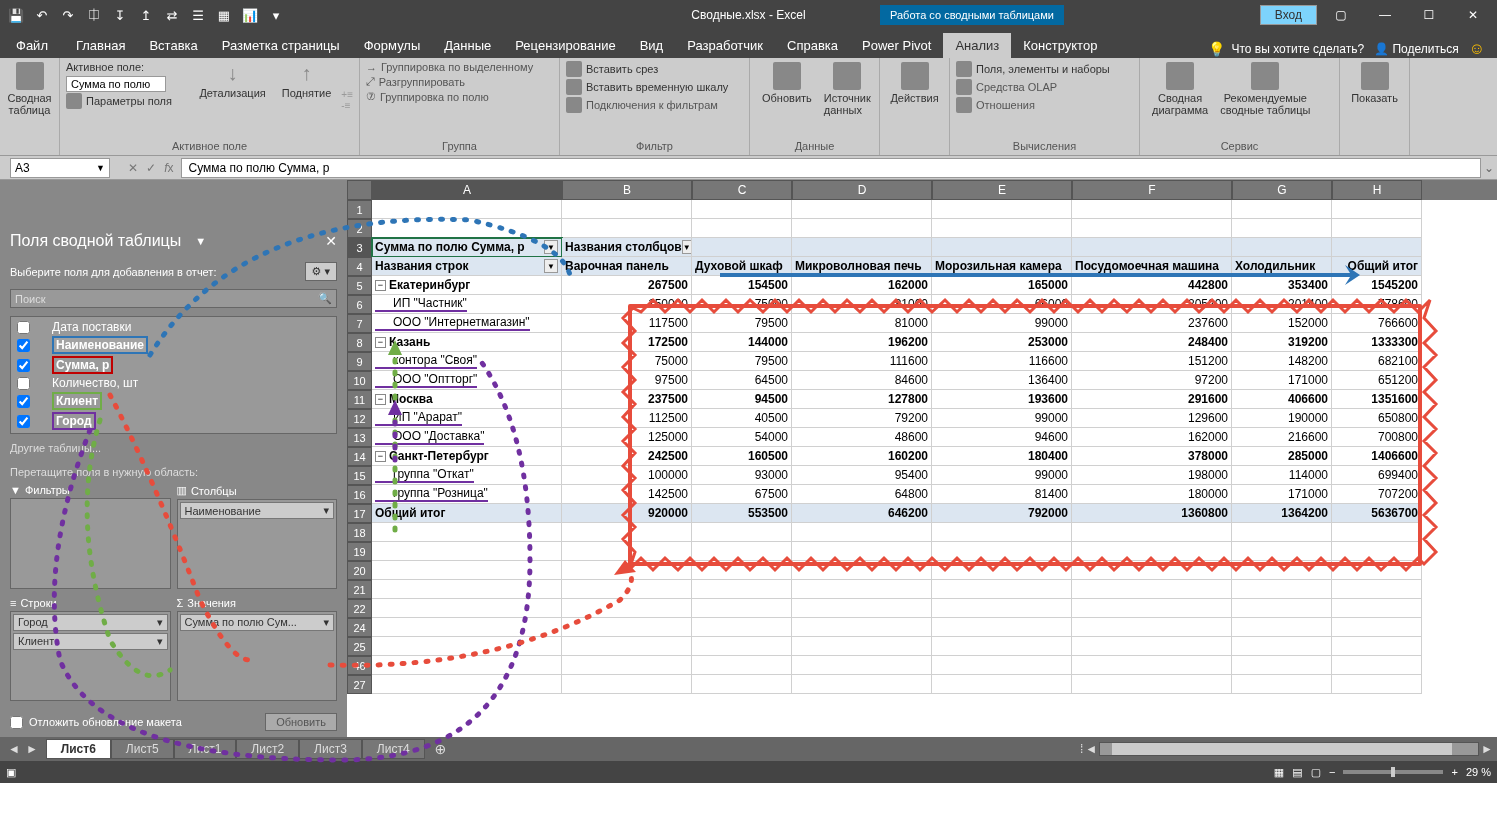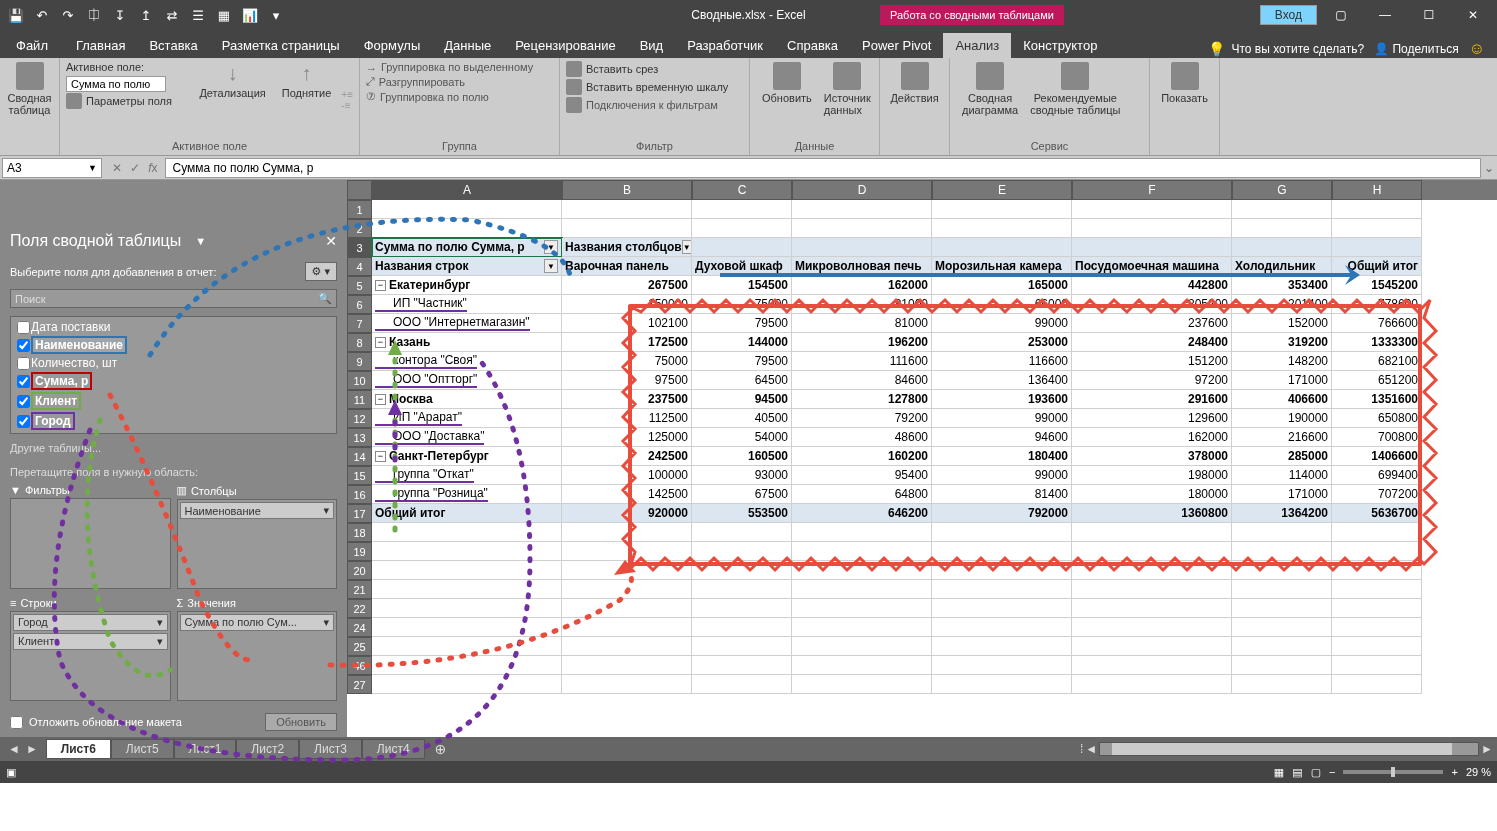--- a/index.html
+++ b/index.html
@@ -3,21 +3,21 @@
 <meta charset="utf-8">
 <style>
 * { margin:0; padding:0; box-sizing:border-box; font-family:"Segoe UI",Arial,sans-serif; }
 body { background:#fff; width:1497px; height:831px; overflow:hidden; position:relative; }
 
 
 .titlebar { background:#444; height:30px; display:flex; align-items:center; color:#fff; font-size:12px; position:relative; }
 .qat { display:flex; align-items:center; gap:2px; padding:0 4px; }
 .qat-btn { width:24px; height:24px; display:flex; align-items:center; justify-content:center; color:#fff; font-size:13px; }
 .title-center { position:absolute; left:50%; transform:translateX(-50%); }
-.title-context { position:absolute; left:880px; background:#be185d; padding:4px 10px; font-size:11px; }
+.title-context { position:absolute; left:880px; background:#0369a1; padding:4px 10px; font-size:11px; }
 .title-right { margin-left:auto; display:flex; align-items:center; gap:4px; padding-right:4px; }
 .login-btn { background:#7dd3fc; color:#333; padding:2px 14px; font-size:12px; border:1px solid #999; }
 .win-btn { width:40px; height:30px; display:flex; align-items:center; justify-content:center; color:#fff; font-size:12px; }
 
 
 .ribbon-tabs { background:#444; height:28px; display:flex; align-items:flex-end; color:#fff; font-size:13px; }
 .rtab { padding:5px 12px; cursor:pointer; }
 .rtab.active { background:#ccc; color:#333; }
 .rtab.file { background:#444; padding:5px 16px; }
 .ribbon-right { margin-left:auto; display:flex; align-items:center; gap:10px; padding-right:12px; font-size:12px; }
@@ -30,37 +30,37 @@
 .rgroup-label { font-size:11px; color:#555; text-align:center; padding:1px 0; margin-top:auto; }
 .rbig { display:flex; flex-direction:column; align-items:center; padding:2px 6px; font-size:11px; color:#333; gap:2px; }
 .ricon { width:28px; height:28px; background:#888; border-radius:2px; }
 .ricon.sm { width:16px; height:16px; }
 .rrow { display:flex; align-items:center; gap:4px; font-size:11px; color:#555; padding:1px 0; }
 .rrow.active { color:#333; }
 .field-input { background:#fff; border:1px solid #999; padding:1px 4px; font-size:11px; width:100px; }
 
 
 .formula-bar { background:#ccc; height:24px; display:flex; align-items:center; border-bottom:1px solid #999; font-size:12px; }
-.name-box { background:#fff; border:1px solid #999; width:100px; height:20px; padding:0 4px; margin:0 2px; display:flex; align-items:center; justify-content:space-between; }
+.name-box { background:#fff; border:1px solid #999; width:100px; height:20px; padding:0 4px; margin:0 10px; display:flex; align-items:center; justify-content:space-between; }
 .fx-btns { display:flex; gap:8px; padding:0 8px; color:#777; }
 .fx-input { flex:1; background:#fff; border:1px solid #999; height:20px; padding:0 6px; display:flex; align-items:center; }
 
 
 .main { display:flex; height:557px; }
 
 
 .field-pane { width:347px; background:#888; color:#fff; display:flex; flex-direction:column; font-size:12px; }
 .fp-header { display:flex; align-items:center; padding:8px 10px; font-size:16px;margin-top:44px; }
 .fp-close { margin-left:auto; font-size:14px; cursor:pointer; }
 .fp-sub { padding:4px 10px; font-size:11px; display:flex; align-items:center; }
 .fp-gear { margin-left:auto; background:#ccc; color:#333; padding:2px 6px; border:1px solid #666; font-size:11px; }
 .fp-search { margin:4px 10px; background:#999; border:1px solid #666; padding:2px 4px; display:flex; align-items:center; color:#ddd; font-size:11px; }
 .fp-search span:last-child { margin-left:auto; }
 .fp-list { background:#999; margin:4px 10px; border:1px solid #666; padding:2px 0; max-height:140px; overflow:hidden; position:relative; }
-.fp-item { display:flex; align-items:center; gap:1px; padding:1px 6px; font-size:12px; color:#fff; }
+.fp-item { display:flex; align-items:center; gap:22px; padding:1px 6px; font-size:12px; color:#fff; }
 .fp-item input { width:13px; height:13px; }
 .fp-item.bold label { font-weight:bold; color:#fff; }
 .fp-item.hl-blue label { border:2px solid #2e75b6; background:rgba(255,255,255,0.1); padding:0 2px; }
 .fp-item.hl-red label { border:2px solid #c00000; padding:0 2px; }
 .fp-item.hl-green label { border:2px solid #70ad47; padding:0 2px; }
 .fp-item.hl-purple label { border:2px solid #7030a0; padding:0 2px; }
 .fp-other { padding:4px 10px; font-size:11px; color:#ddd; }
 .fp-drag-label { padding:8px 10px 4px; font-size:11px; color:#ddd; }
 .fp-areas { flex:1; display:grid; grid-template-columns:1fr 1fr; grid-template-rows:1fr 1fr; gap:6px; padding:0 10px 6px; }
 .fp-area { display:flex; flex-direction:column; }
@@ -235,20 +235,35 @@
         </div>
     </div>
     <div class="rgroup-label">Данные</div>
   </div>
   <div class="rgroup" style="width:70px">
     <div class="rbig">
         <div class="ricon"></div>
         <span>Действия</span>
       </div>
   </div>
+  <div class="rgroup" style="width:190px">
+    <div class="rrow active">
+        <div class="ricon sm"></div>
+        <span>Поля, элементы и наборы</span>
+      </div>
+    <div class="rrow">
+        <div class="ricon sm"></div>
+        <span>Средства OLAP</span>
+      </div>
+    <div class="rrow">
+        <div class="ricon sm"></div>
+        <span>Отношения</span>
+      </div>
+    <div class="rgroup-label">Вычисления</div>
+  </div>
   <div class="rgroup" style="width:200px">
     <div style="display:flex;flex:1">
       <div class="rbig">
           <div class="ricon"></div>
           <span style="white-space:pre-line;text-align:center">Сводная
 диаграмма</span>
         </div>
       <div class="rbig">
           <div class="ricon"></div>
           <span style="white-space:pre-line;text-align:center">Рекомендуемые
@@ -299,27 +314,27 @@
     </div>
     <div class="fp-list" id="field-list">
         <div class="fp-item">
           <input type="checkbox" style="">
           <label>Дата поставки</label>
         </div>
         <div class="fp-item bold hl-blue">
           <input type="checkbox" checked="" style="">
           <label>Наименование</label>
         </div>
+        <div class="fp-item bold hl-red">
+          <input type="checkbox" checked="" style="">
+          <label>Сумма, р</label>
+        </div>
         <div class="fp-item">
           <input type="checkbox" style="">
           <label>Количество, шт</label>
-        </div>
-        <div class="fp-item bold hl-red">
-          <input type="checkbox" checked="" style="">
-          <label>Сумма, р</label>
         </div>
         <div class="fp-item bold hl-green">
           <input type="checkbox" checked="" style="">
           <label>Клиент</label>
         </div>
         <div class="fp-item bold hl-purple">
           <input type="checkbox" checked="" style="">
           <label>Город</label>
         </div>
       </div>
@@ -474,21 +489,21 @@
           <div class="cell cE num">66000</div>
           <div class="cell cF num">205200</div>
           <div class="cell cG num">201400</div>
           <div class="cell cH num">778600</div>
         </div>
         <div class="grow">
           <div class="row-h">7</div>
           <div class="cell cA ">
             <span style="padding-left:18px" class="underline-purple">ООО "Интернетмагазин"</span>
           </div>
-          <div class="cell cB num">102100</div>
+          <div class="cell cB num">117500</div>
           <div class="cell cC num">79500</div>
           <div class="cell cD num">81000</div>
           <div class="cell cE num">99000</div>
           <div class="cell cF num">237600</div>
           <div class="cell cG num">152000</div>
           <div class="cell cH num">766600</div>
         </div>
         <div class="grow">
           <div class="row-h">8</div>
           <div class="cell cA bold ">

